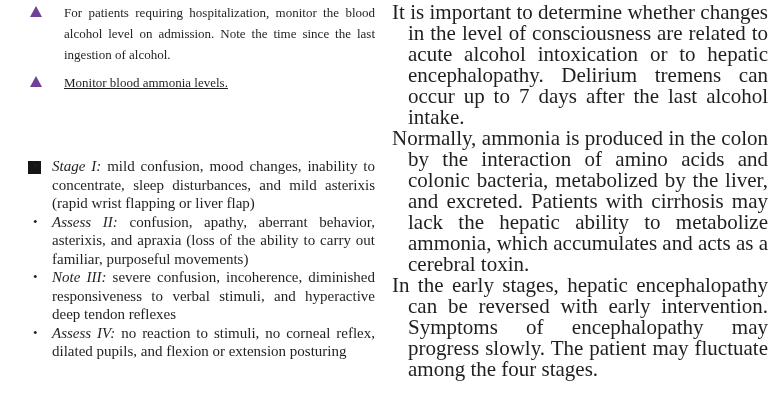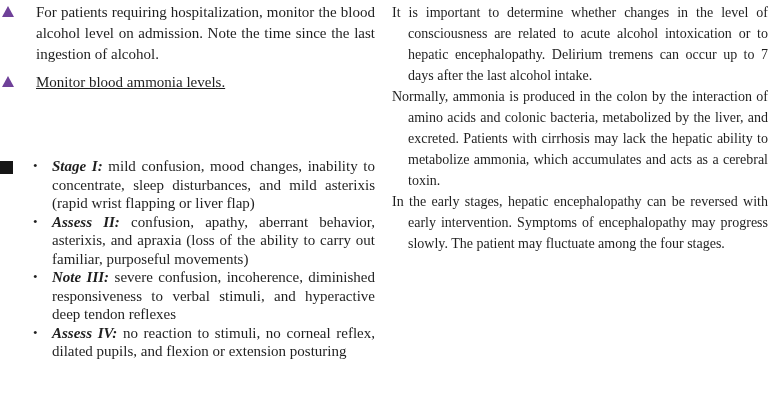--- a/index.html
+++ b/index.html
@@ -14,23 +14,24 @@
     padding-top: 2px;
     width: 770px;
   }
   .col-left  { flex: 0 0 375px; width: 375px; }
   .col-right { flex: 0 0 376px; width: 376px; margin-left: 17px; }
 
   
   .bullet-item {
     position: relative;
     padding-left: 36px;
-    font-size: 15px;
+    font-size: 13px;
     line-height: 21px;
     text-align: justify;
+    margin-left: 28px;
   }
   .bullet-item.ammonia { margin-top: 7px; text-decoration: underline; }
   .bullet-item.assess  { margin-top: 64px; }
 
   .tri-icon {
     position: absolute; left: 2px; top: 4px;
     width: 0; height: 0;
     border-left: 6.5px solid transparent;
     border-right: 6.5px solid transparent;
     border-bottom: 11px solid #6f4199;
@@ -51,28 +52,28 @@
   }
   .stages li {
     position: relative;
     text-align: justify;
   }
   .dot-icon {
     position: absolute; left: -19px; top: 0;
     font-size: 13px;
     color: #1f1f1f;
   }
-  .stage-label { font-style: italic; font-weight: bold; }
+  .stage-label { font-style: italic; }
 
   
   .col-right p {
     margin: 0;
     padding-left: 16px;
     text-indent: -16px;
-    font-size: 14px;
+    font-size: 21px;
     line-height: 21px;
     text-align: justify;
   }
 </style>
 </head>
 <body>
 
 <div class="page">
 
   <div class="col-left">

